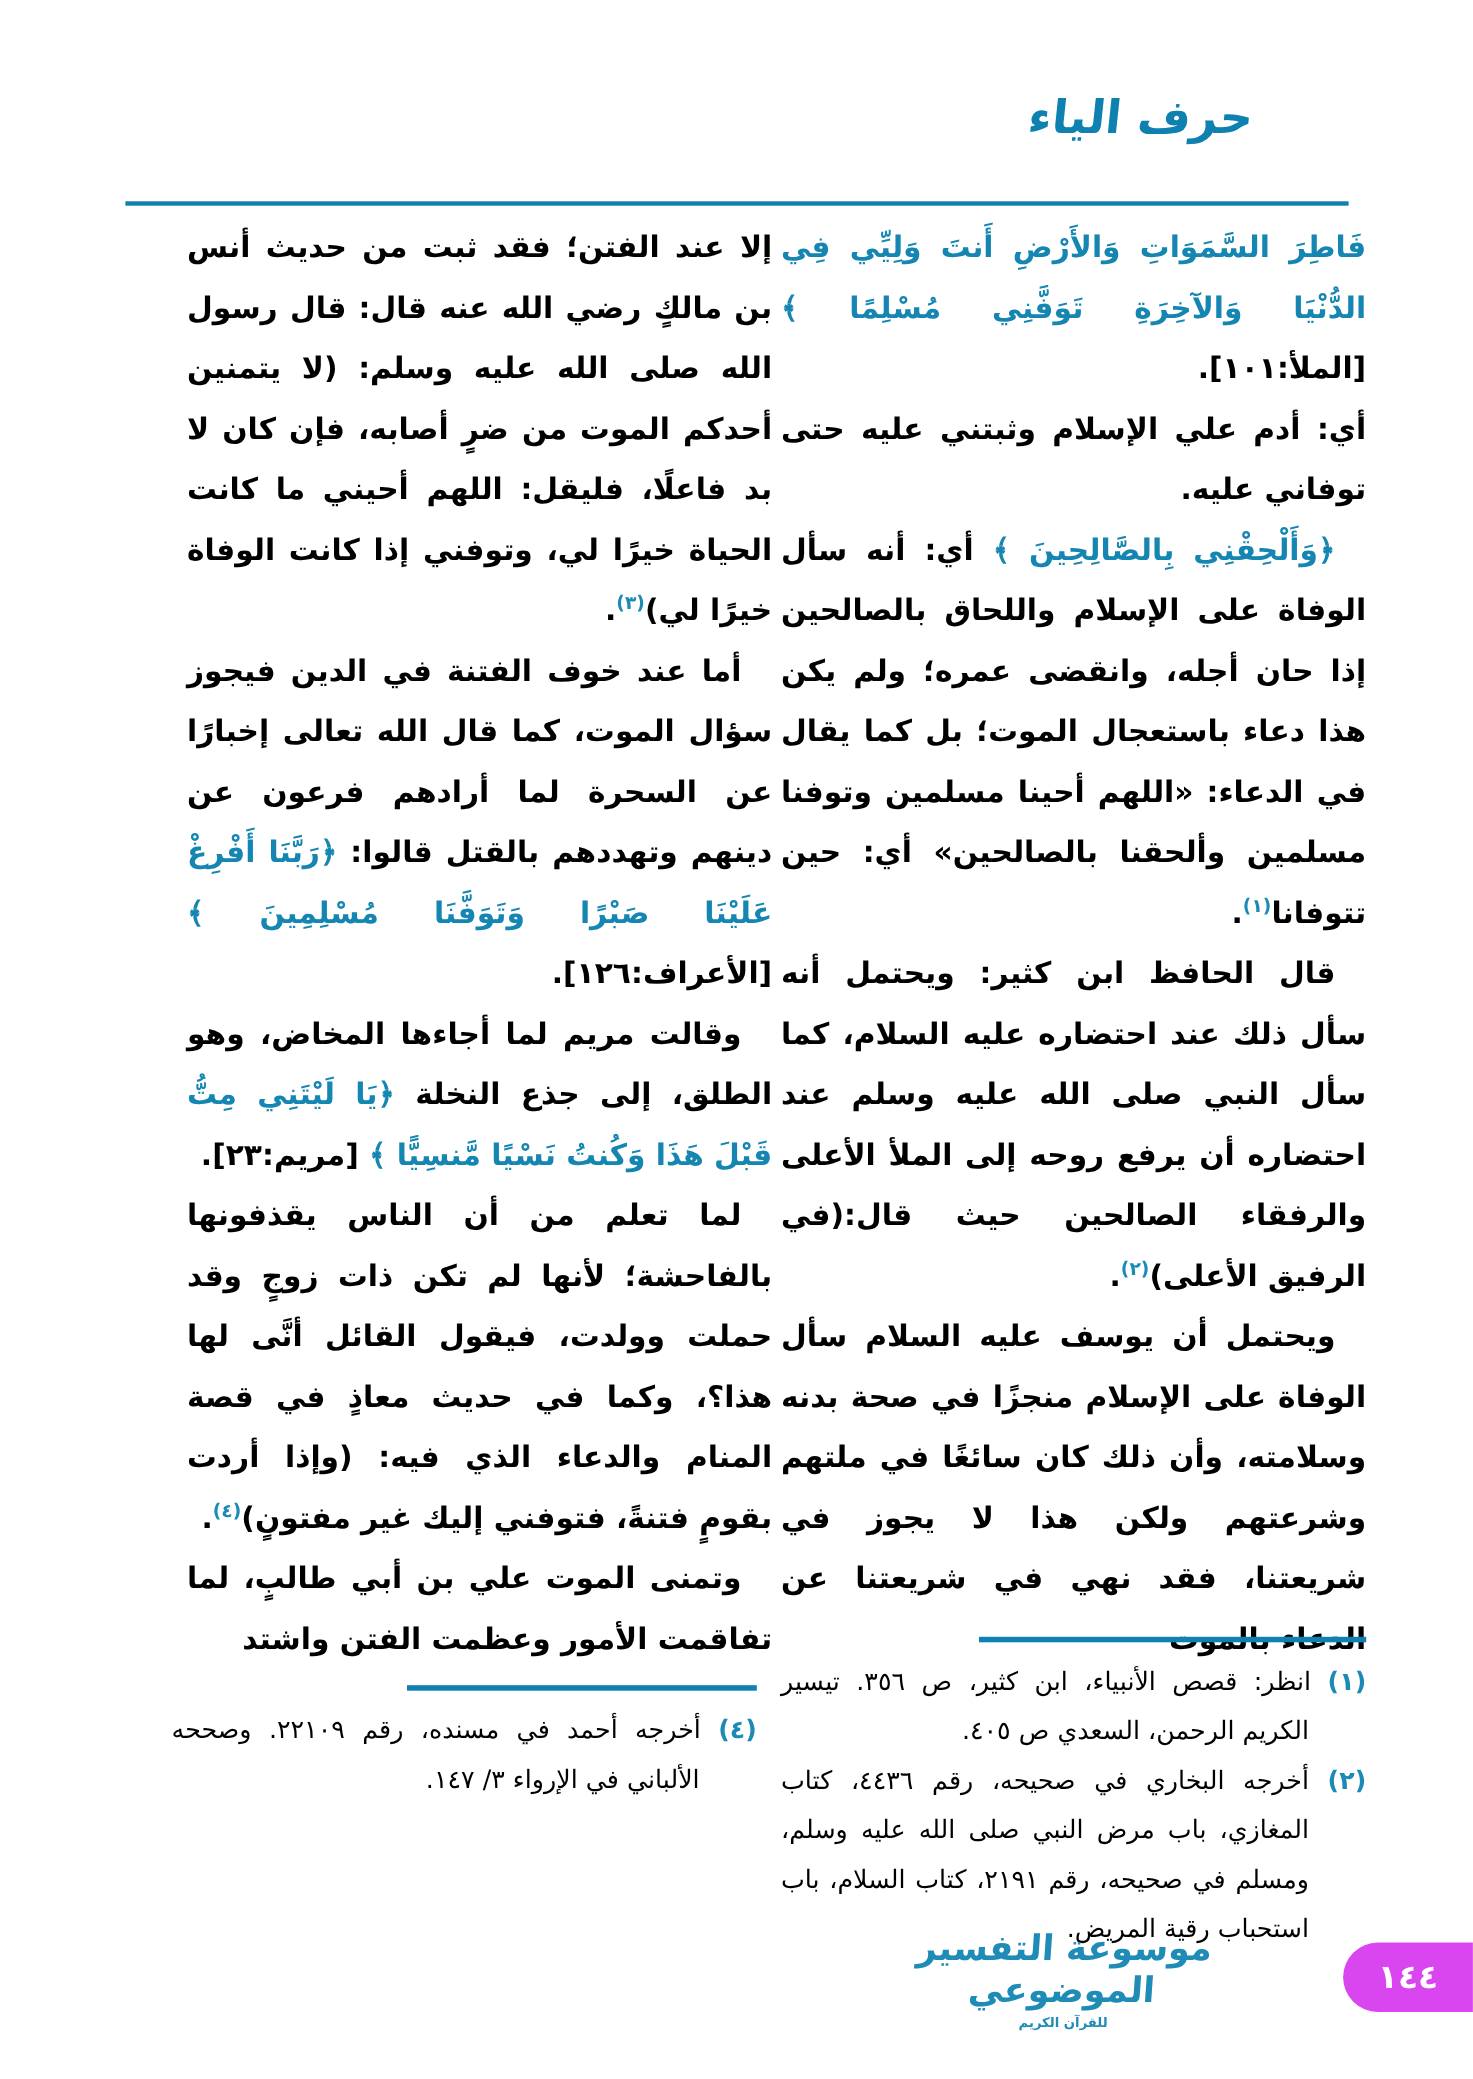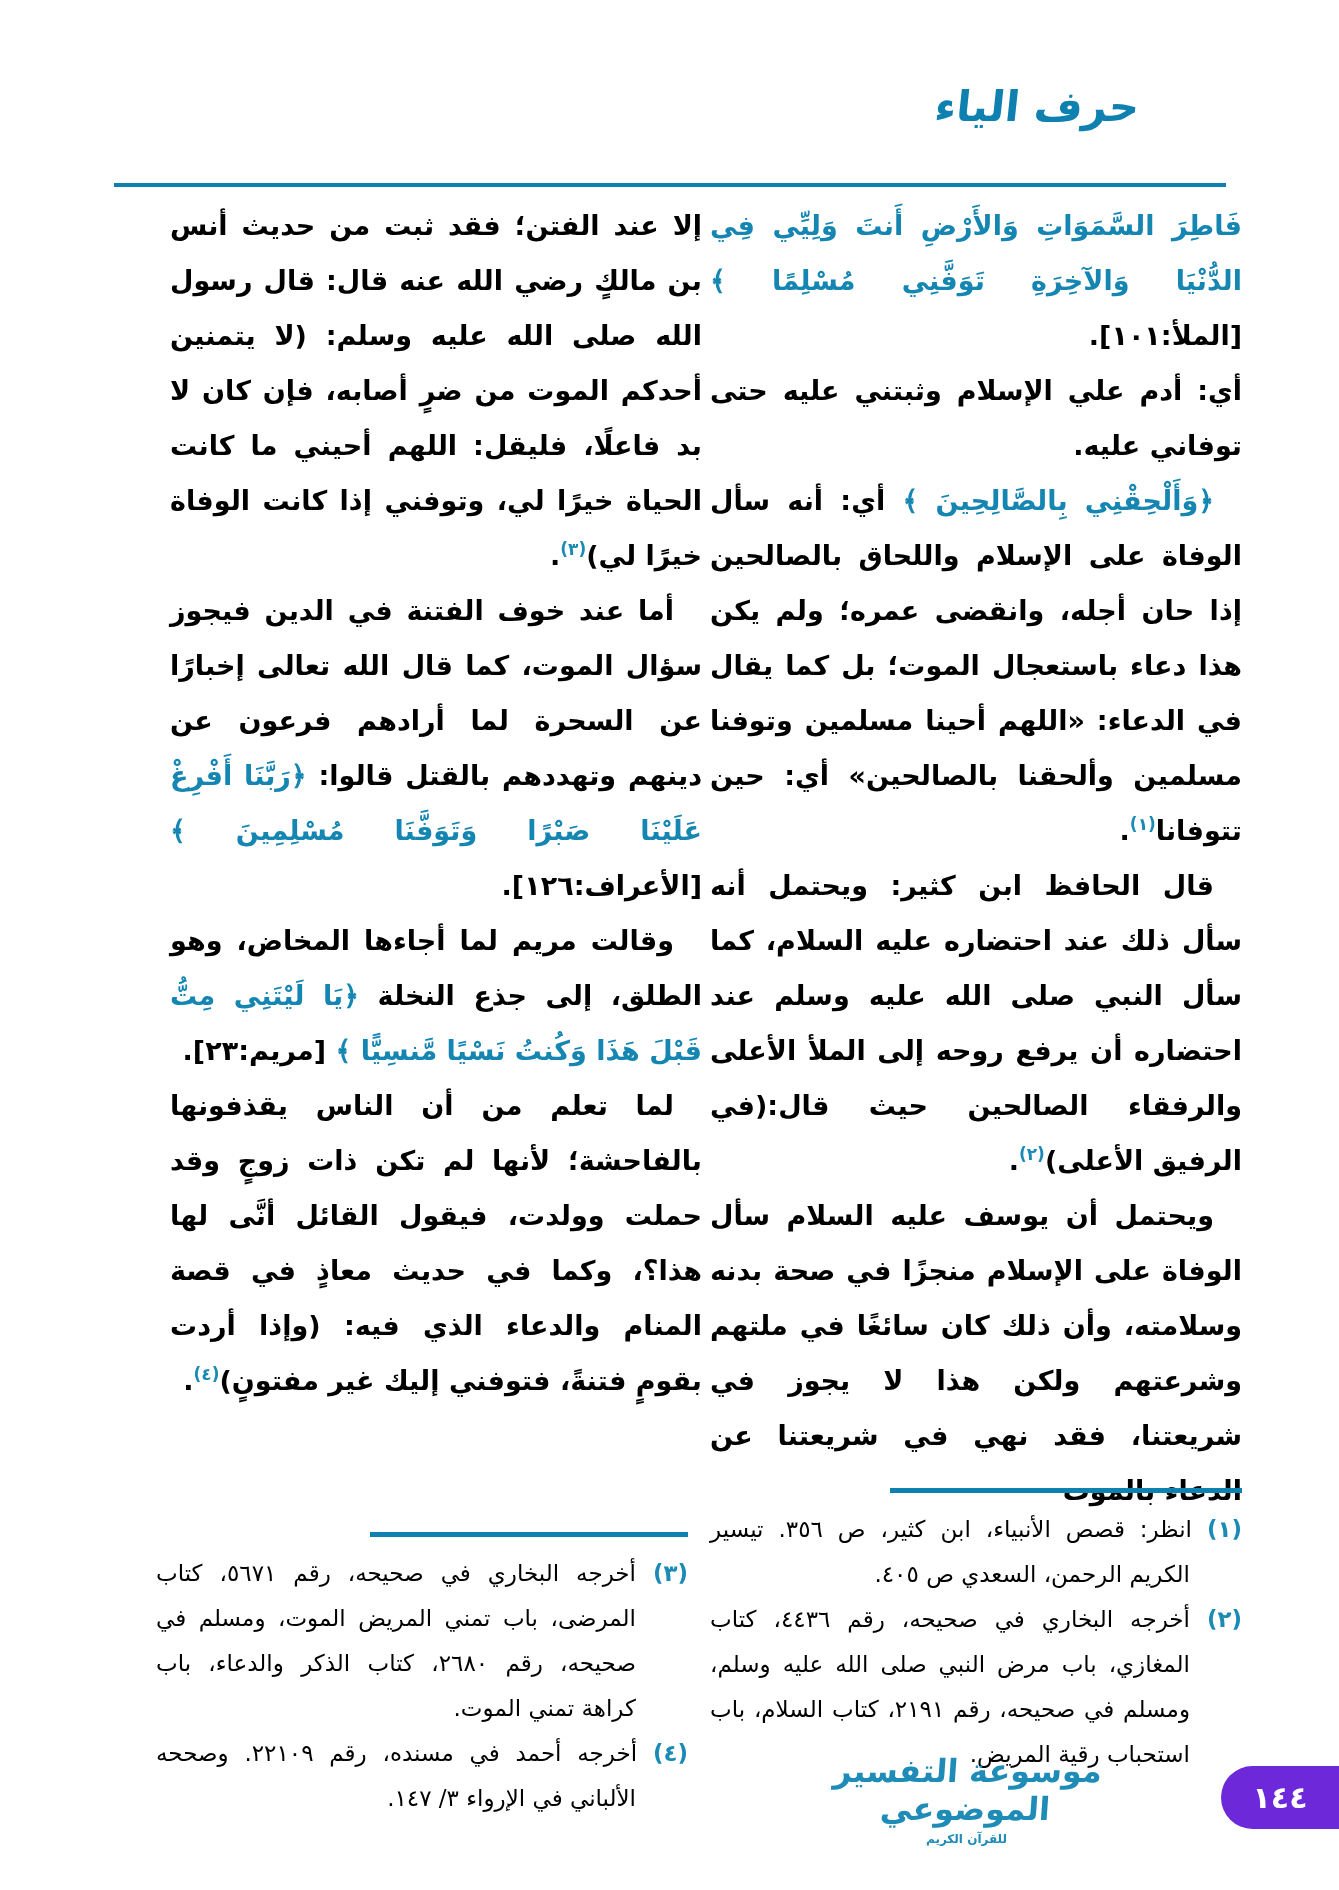--- a/index.html
+++ b/index.html
@@ -60,21 +60,21 @@
   
   .logo {
     position:absolute; top:1752px; right:185px; width:375px;
     text-align:center; color:#1e8cb6;
   }
   .logo-line1 { font-size:32px; font-weight:700; transform:skewX(-4deg); }
   .logo-line2 { font-size:12px; font-weight:700; margin-top:4px; }
   .page-tab {
     position:absolute; top:1766px; right:0;
     width:118px; height:63px;
-    background:#6d28d9;
+    background:#d946ef;
     border-radius:32px 0 0 32px;
     display:flex; align-items:center; justify-content:center;
   }
   .page-tab span { color:#ffffff; font-size:30px; font-weight:700; letter-spacing:4px; }
 </style>
 </head>
 <body>
 
 <div class="page">
 
@@ -87,31 +87,31 @@
     <p class="para indent"><span class="quran">﴿وَأَلْحِقْنِي بِالصَّالِحِينَ ﴾</span><span> أي: أنه سأل الوفاة على الإسلام واللحاق بالصالحين إذا حان أجله، وانقضى عمره؛ ولم يكن هذا دعاء باستعجال الموت؛ بل كما يقال في الدعاء: «اللهم أحينا مسلمين وتوفنا مسلمين وألحقنا بالصالحين» أي: حين تتوفانا</span><span class="fn-mark">(١)</span><span>.</span></p>
     <p class="para indent"><span>قال الحافظ ابن كثير: ويحتمل أنه سأل ذلك عند احتضاره عليه السلام، كما سأل النبي صلى الله عليه وسلم عند احتضاره أن يرفع روحه إلى الملأ الأعلى والرفقاء الصالحين حيث قال:(في الرفيق الأعلى)</span><span class="fn-mark">(٢)</span><span>.</span></p>
     <p class="para indent"><span>ويحتمل أن يوسف عليه السلام سأل الوفاة على الإسلام منجزًا في صحة بدنه وسلامته، وأن ذلك كان سائغًا في ملتهم وشرعتهم ولكن هذا لا يجوز في شريعتنا، فقد نهي في شريعتنا عن الدعاء بالموت</span></p>
   </section>
 
   <section class="col col-left">
     <p class="para"><span>إلا عند الفتن؛ فقد ثبت من حديث أنس بن مالكٍ رضي الله عنه قال: قال رسول الله صلى الله عليه وسلم: </span><span class="hadith">(لا يتمنين أحدكم الموت من ضرٍ أصابه، فإن كان لا بد فاعلًا، فليقل: اللهم أحيني ما كانت الحياة خيرًا لي، وتوفني إذا كانت الوفاة خيرًا لي)</span><span class="fn-mark">(٣)</span><span>.</span></p>
     <p class="para indent"><span>أما عند خوف الفتنة في الدين فيجوز سؤال الموت، كما قال الله تعالى إخبارًا عن السحرة لما أرادهم فرعون عن دينهم وتهددهم بالقتل قالوا: </span><span class="quran">﴿رَبَّنَا أَفْرِغْ عَلَيْنَا صَبْرًا وَتَوَفَّنَا مُسْلِمِينَ ﴾</span><span class="ref"> [الأعراف:١٢٦].</span></p>
     <p class="para indent"><span>وقالت مريم لما أجاءها المخاض، وهو الطلق، إلى جذع النخلة </span><span class="quran">﴿يَا لَيْتَنِي مِتُّ قَبْلَ هَذَا وَكُنتُ نَسْيًا مَّنسِيًّا ﴾</span><span class="ref"> [مريم:٢٣].</span></p>
     <p class="para indent"><span>لما تعلم من أن الناس يقذفونها بالفاحشة؛ لأنها لم تكن ذات زوجٍ وقد حملت وولدت، فيقول القائل أنَّى لها هذا؟، وكما في حديث معاذٍ في قصة المنام والدعاء الذي فيه: </span><span class="hadith">(وإذا أردت بقومٍ فتنةً، فتوفني إليك غير مفتونٍ)</span><span class="fn-mark">(٤)</span><span>.</span></p>
+    <p class="para indent"><span>وتمنى الموت علي بن أبي طالبٍ، لما تفاقمت الأمور وعظمت الفتن واشتد</span></p>
   </section>
 
   <section class="fn-block fn-right">
     <div class="fn-sep"></div>
     <p class="footnote"><span class="fn-num">(١)</span> <span>انظر: قصص الأنبياء، ابن كثير، ص ٣٥٦. تيسير الكريم الرحمن، السعدي ص ٤٠٥.</span></p>
     <p class="footnote"><span class="fn-num">(٢)</span> <span>أخرجه البخاري في صحيحه، رقم ٤٤٣٦، كتاب المغازي، باب مرض النبي صلى الله عليه وسلم، ومسلم في صحيحه، رقم ٢١٩١، كتاب السلام، باب استحباب رقية المريض.</span></p>
   </section>
 
   <section class="fn-block fn-left">
     <div class="fn-sep"></div>
-    <p class="footnote"><span class="fn-num">(٣)</span> <span>أخرجه البخاري في صحيحه، رقم ٥٦٧١، كتاب المرضى، باب تمني المريض الموت، ومسلم في صحيحه، رقم ٢٦٨٠، كتاب الذكر والدعاء، باب كراهة تمني الموت.</span></p>
     <p class="footnote"><span class="fn-num">(٤)</span> <span>أخرجه أحمد في مسنده، رقم ٢٢١٠٩. وصححه الألباني في الإرواء ٣/ ١٤٧.</span></p>
   </section>
 
   <div class="logo">
     <div class="logo-line1">موسوعة التفسير الموضوعي</div>
     <div class="logo-line2">للقرآن الكريم</div>
   </div>
   <div class="page-tab">
     <span>١٤٤</span>
   </div>

